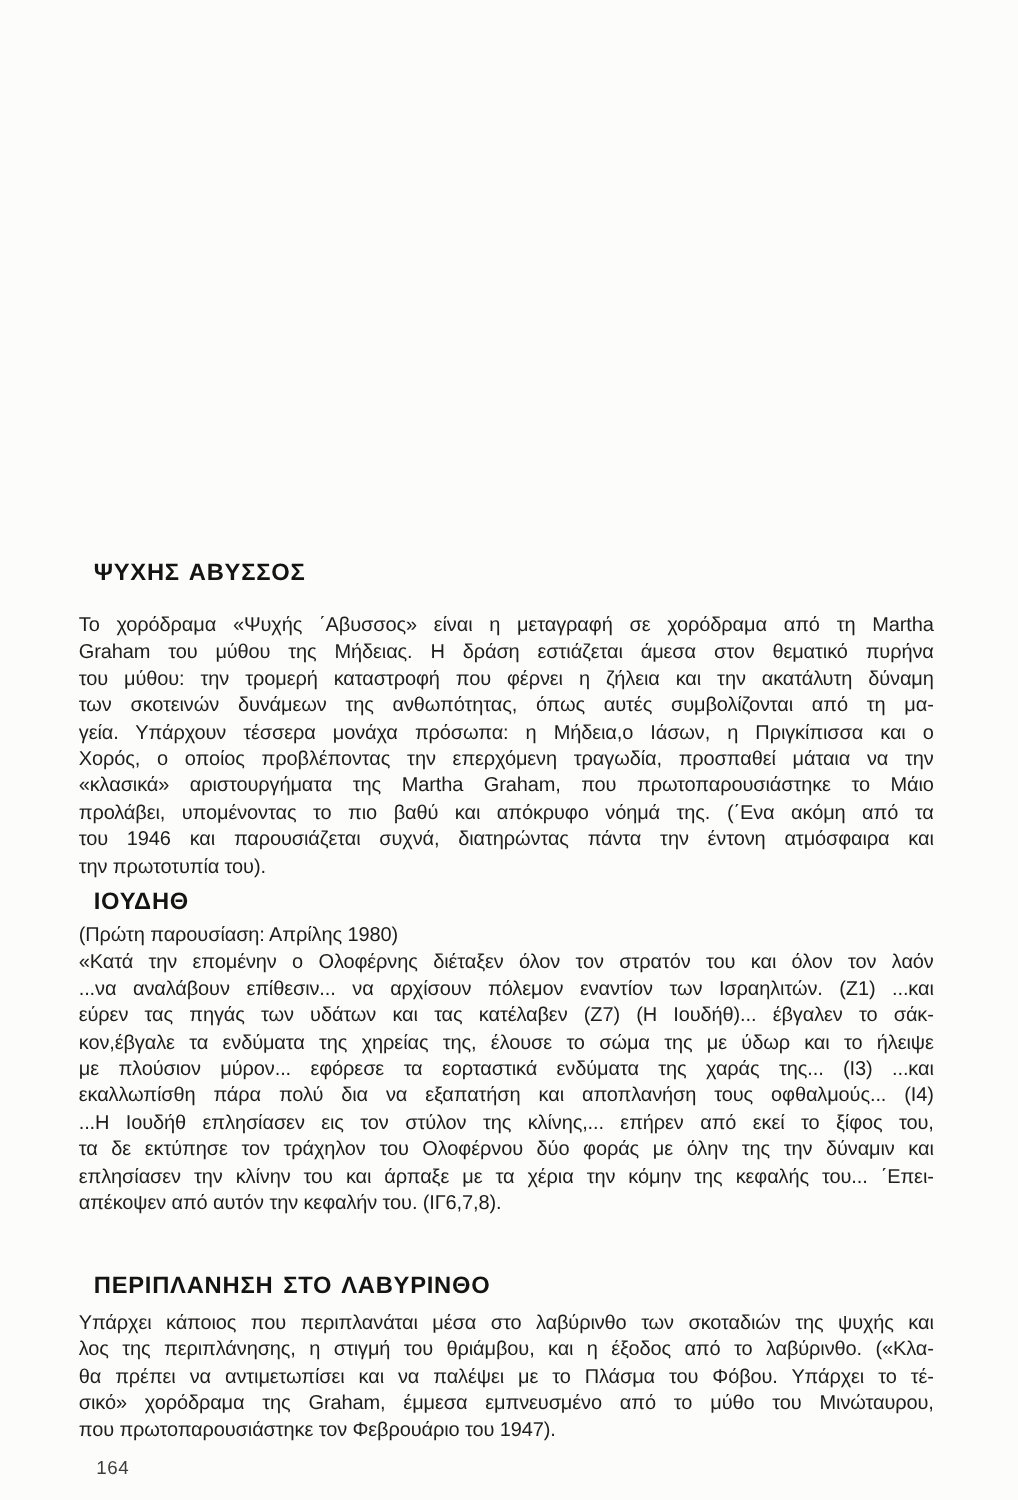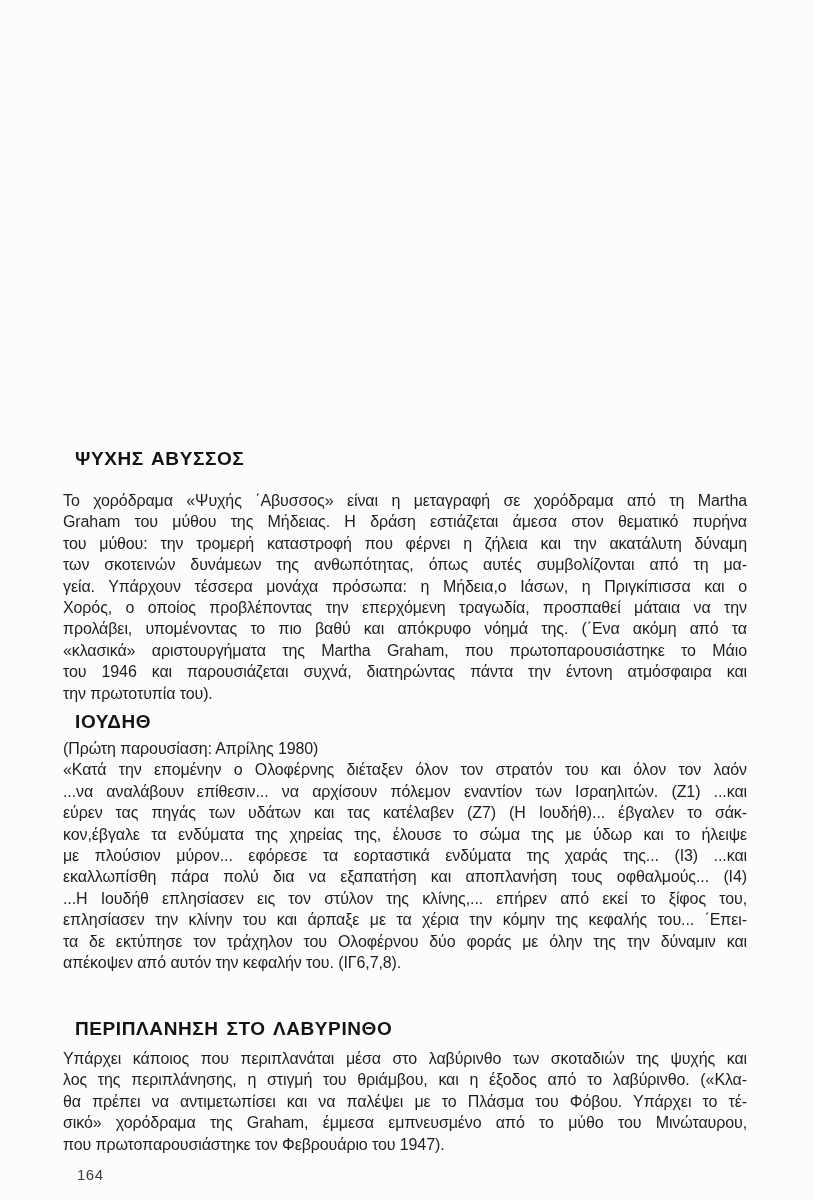--- a/index.html
+++ b/index.html
@@ -62,42 +62,42 @@
 
   <div class="section-heading" style="top:447px;">ΨΥΧΗΣ ΑΒΥΣΣΟΣ</div>
   <div class="para-block" style="top:490px;">
       <div class="para">
         <div class="line">Το χορόδραμα «Ψυχής ΄Αβυσσος» είναι η μεταγραφή σε χορόδραμα από τη Martha</div>
         <div class="line">Graham του μύθου της Μήδειας. Η δράση εστιάζεται άμεσα στον θεματικό πυρήνα</div>
         <div class="line">του μύθου: την τρομερή καταστροφή που φέρνει η ζήλεια και την ακατάλυτη δύναμη</div>
         <div class="line">των σκοτεινών δυνάμεων της ανθωπότητας, όπως αυτές συμβολίζονται από τη μα-</div>
         <div class="line">γεία. Υπάρχουν τέσσερα μονάχα πρόσωπα: η Μήδεια,ο Ιάσων, η Πριγκίπισσα και ο</div>
         <div class="line">Χορός, ο οποίος προβλέποντας την επερχόμενη τραγωδία, προσπαθεί μάταια να την</div>
+        <div class="line">«κλασικά» αριστουργήματα της Martha Graham, που πρωτοπαρουσιάστηκε το Μάιο</div>
         <div class="line">προλάβει, υπομένοντας το πιο βαθύ και απόκρυφο νόημά της. (΄Ενα ακόμη από τα</div>
-        <div class="line">«κλασικά» αριστουργήματα της Martha Graham, που πρωτοπαρουσιάστηκε το Μάιο</div>
         <div class="line">του 1946 και παρουσιάζεται συχνά, διατηρώντας πάντα την έντονη ατμόσφαιρα και</div>
         <div class="line last">την πρωτοτυπία του).</div>
       </div>
     </div>
 
   <div class="section-heading" style="top:710px;">ΙΟΥΔΗΘ</div>
   <div class="para-block" style="top:738px;">
       <div class="para">
         <div class="line last">(Πρώτη παρουσίαση: Απρίλης 1980)</div>
       </div>
       <div class="para">
         <div class="line">«Κατά την επομένην ο Ολοφέρνης διέταξεν όλον τον στρατόν του και όλον τον λαόν</div>
         <div class="line">...να αναλάβουν επίθεσιν... να αρχίσουν πόλεμον εναντίον των Ισραηλιτών. (Ζ1) ...και</div>
         <div class="line">εύρεν τας πηγάς των υδάτων και τας κατέλαβεν (Ζ7) (Η Ιουδήθ)... έβγαλεν το σάκ-</div>
         <div class="line">κον,έβγαλε τα ενδύματα της χηρείας της, έλουσε το σώμα της με ύδωρ και το ήλειψε</div>
         <div class="line">με πλούσιον μύρον... εφόρεσε τα εορταστικά ενδύματα της χαράς της... (Ι3) ...και</div>
         <div class="line">εκαλλωπίσθη πάρα πολύ δια να εξαπατήση και αποπλανήση τους οφθαλμούς... (Ι4)</div>
         <div class="line">...Η Ιουδήθ επλησίασεν εις τον στύλον της κλίνης,... επήρεν από εκεί το ξίφος του,</div>
+        <div class="line">τα δε εκτύπησε τον τράχηλον του Ολοφέρνου δύο φοράς με όλην της την δύναμιν και</div>
         <div class="line">επλησίασεν την κλίνην του και άρπαξε με τα χέρια την κόμην της κεφαλής του... ΄Επει-</div>
-        <div class="line">τα δε εκτύπησε τον τράχηλον του Ολοφέρνου δύο φοράς με όλην της την δύναμιν και</div>
         <div class="line last">απέκοψεν από αυτόν την κεφαλήν του. (ΙΓ6,7,8).</div>
       </div>
     </div>
 
   <div class="section-heading" style="top:1017px;">ΠΕΡΙΠΛΑΝΗΣΗ ΣΤΟ ΛΑΒΥΡΙΝΘΟ</div>
   <div class="para-block" style="top:1048px;">
       <div class="para">
         <div class="line">Υπάρχει κάποιος που περιπλανάται μέσα στο λαβύρινθο των σκοταδιών της ψυχής και</div>
         <div class="line">λος της περιπλάνησης, η στιγμή του θριάμβου, και η έξοδος από το λαβύρινθο. («Κλα-</div>
         <div class="line">θα πρέπει να αντιμετωπίσει και να παλέψει με το Πλάσμα του Φόβου. Υπάρχει το τέ-</div>

